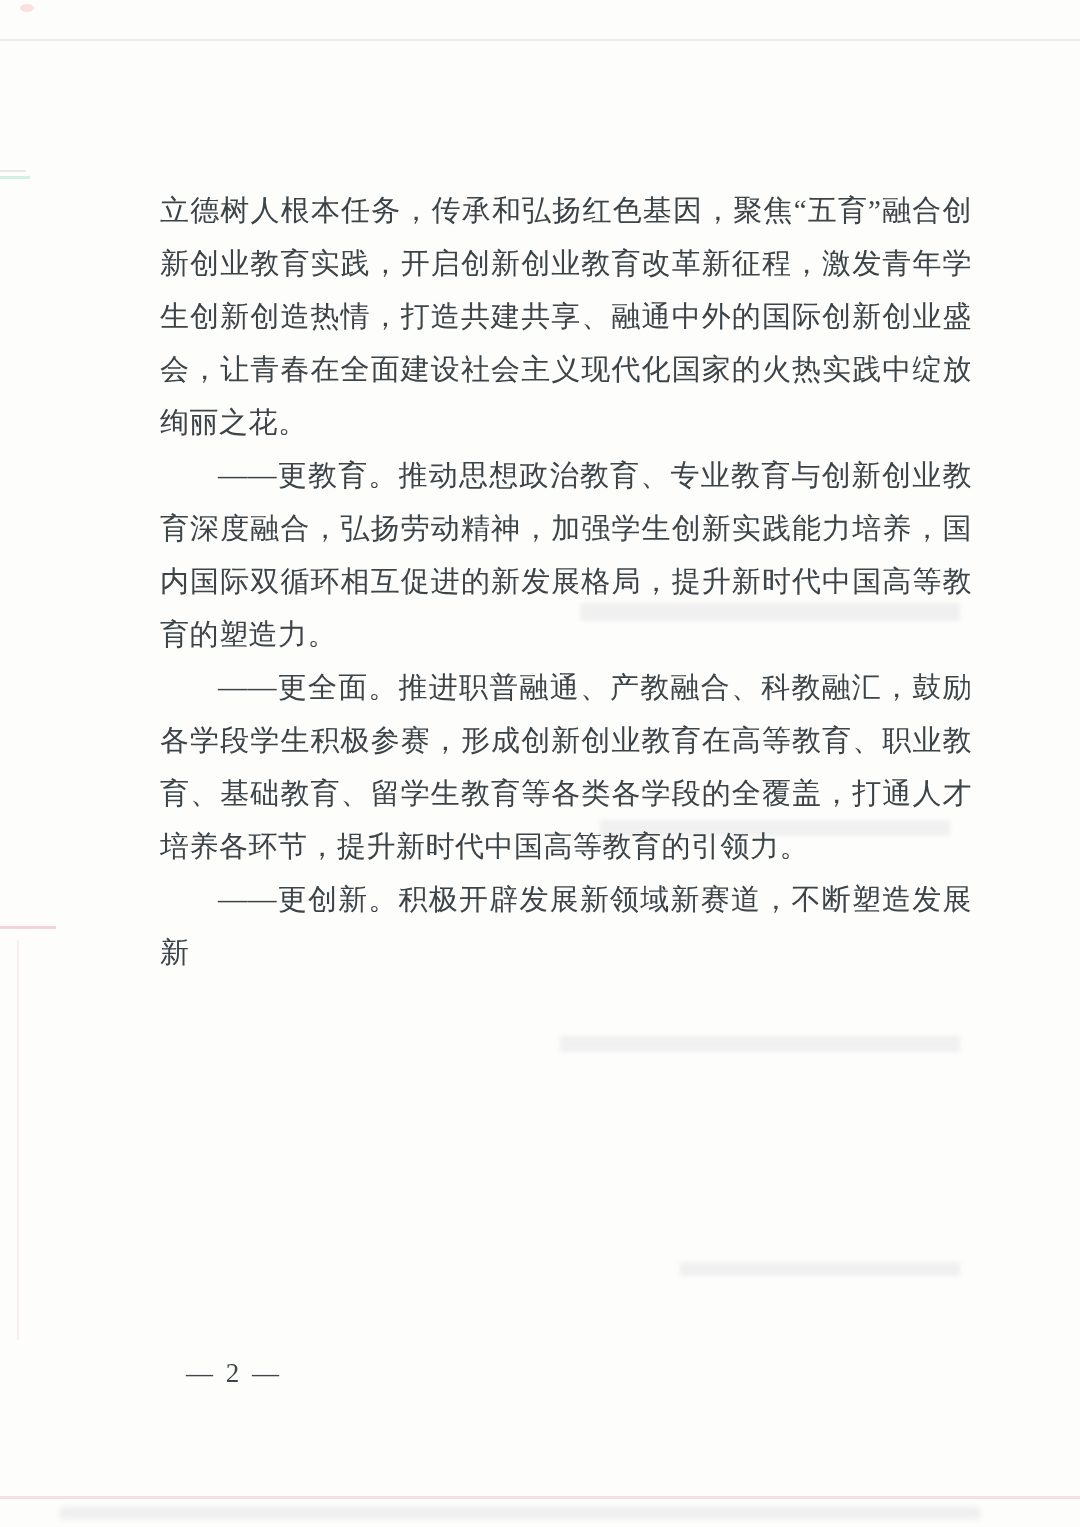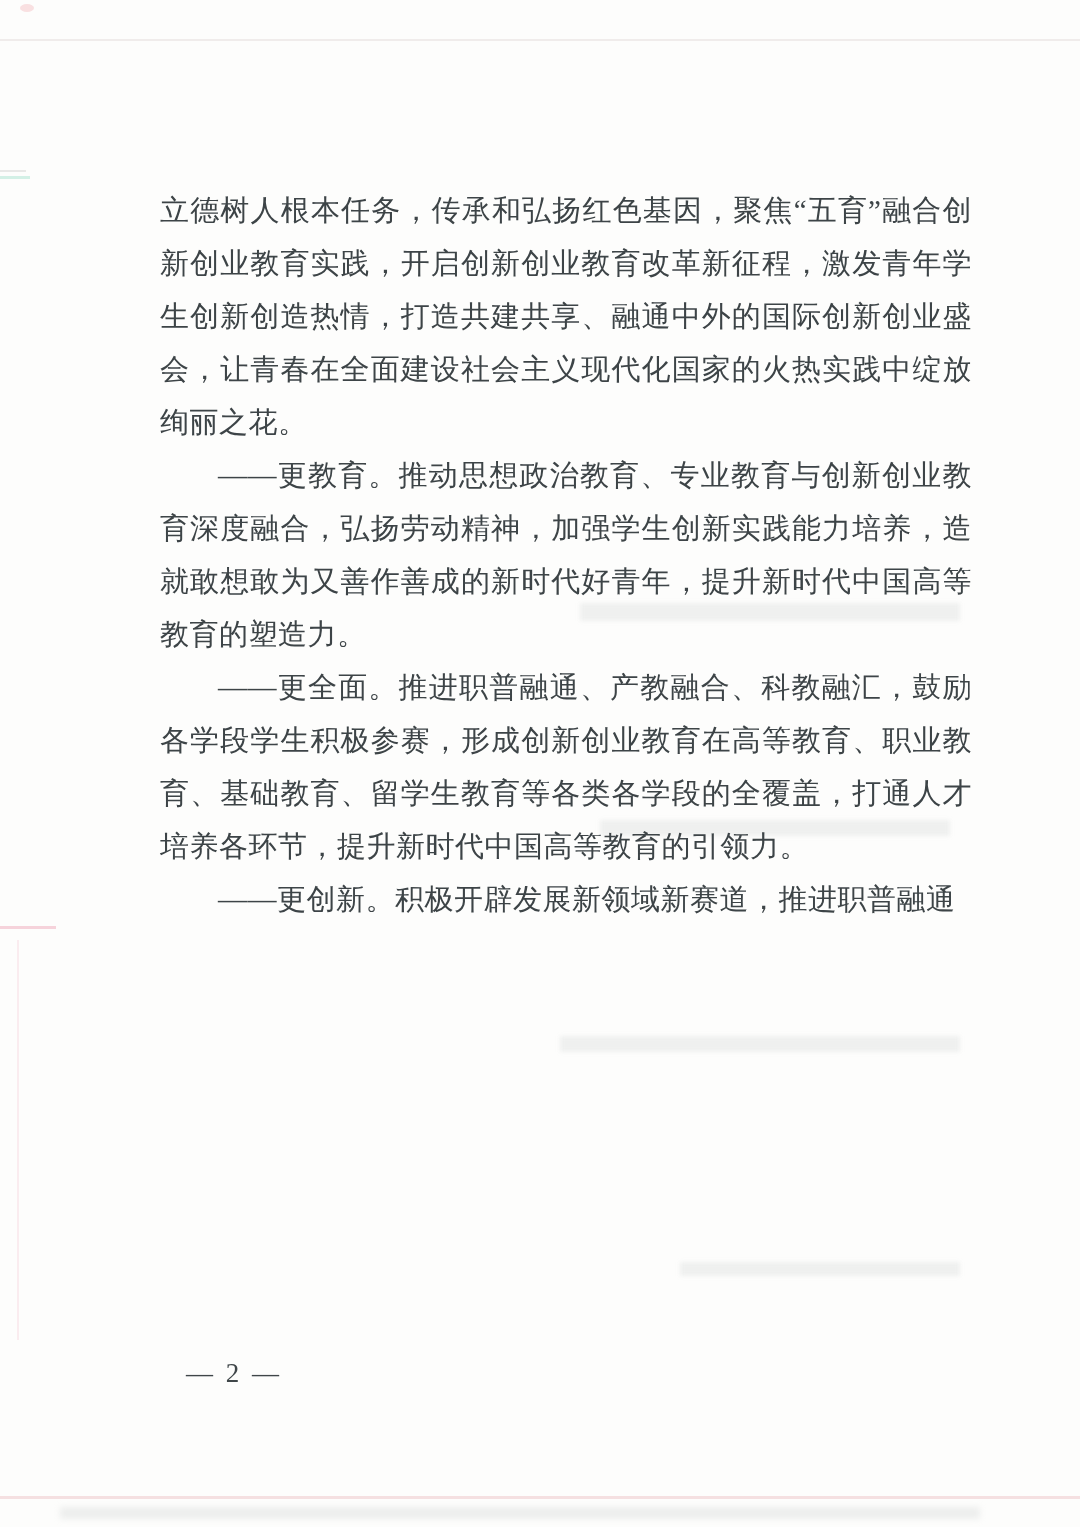--- a/index.html
+++ b/index.html
@@ -104,20 +104,20 @@
   <div class="artifact bottom-pink-rule"></div>
   <div class="artifact bottom-smudge"></div>
 
   <div class="artifact ghost ghost-1"></div>
   <div class="artifact ghost ghost-2"></div>
   <div class="artifact ghost ghost-3"></div>
   <div class="artifact ghost ghost-4"></div>
 
   <div class="content">
     <p>立德树人根本任务，传承和弘扬红色基因，聚焦“五育”融合创新创业教育实践，开启创新创业教育改革新征程，激发青年学生创新创造热情，打造共建共享、融通中外的国际创新创业盛会，让青春在全面建设社会主义现代化国家的火热实践中绽放绚丽之花。</p>
-    <p class="indent">——更教育。推动思想政治教育、专业教育与创新创业教育深度融合，弘扬劳动精神，加强学生创新实践能力培养，造就敢想敢为又善作善成的新时代好青年，提升新时代中国高等教育的塑造力。</p>
+    <p class="indent">——更教育。推动思想政治教育、专业教育与创新创业教育深度融合，弘扬劳动精神，加强学生创新实践能力培养，国内国际双循环相互促进的新发展格局，提升新时代中国高等教育的塑造力。</p>
     <p class="indent">——更全面。推进职普融通、产教融合、科教融汇，鼓励各学段学生积极参赛，形成创新创业教育在高等教育、职业教育、基础教育、留学生教育等各类各学段的全覆盖，打通人才培养各环节，提升新时代中国高等教育的引领力。</p>
-    <p class="indent">——更创新。积极开辟发展新领域新赛道，推进职普融通</p>
+    <p class="indent">——更创新。积极开辟发展新领域新赛道，不断塑造发展新</p>
   </div>
 
   <div class="page-number">— 2 —</div>
 
 </div>
 
 </body></html>

